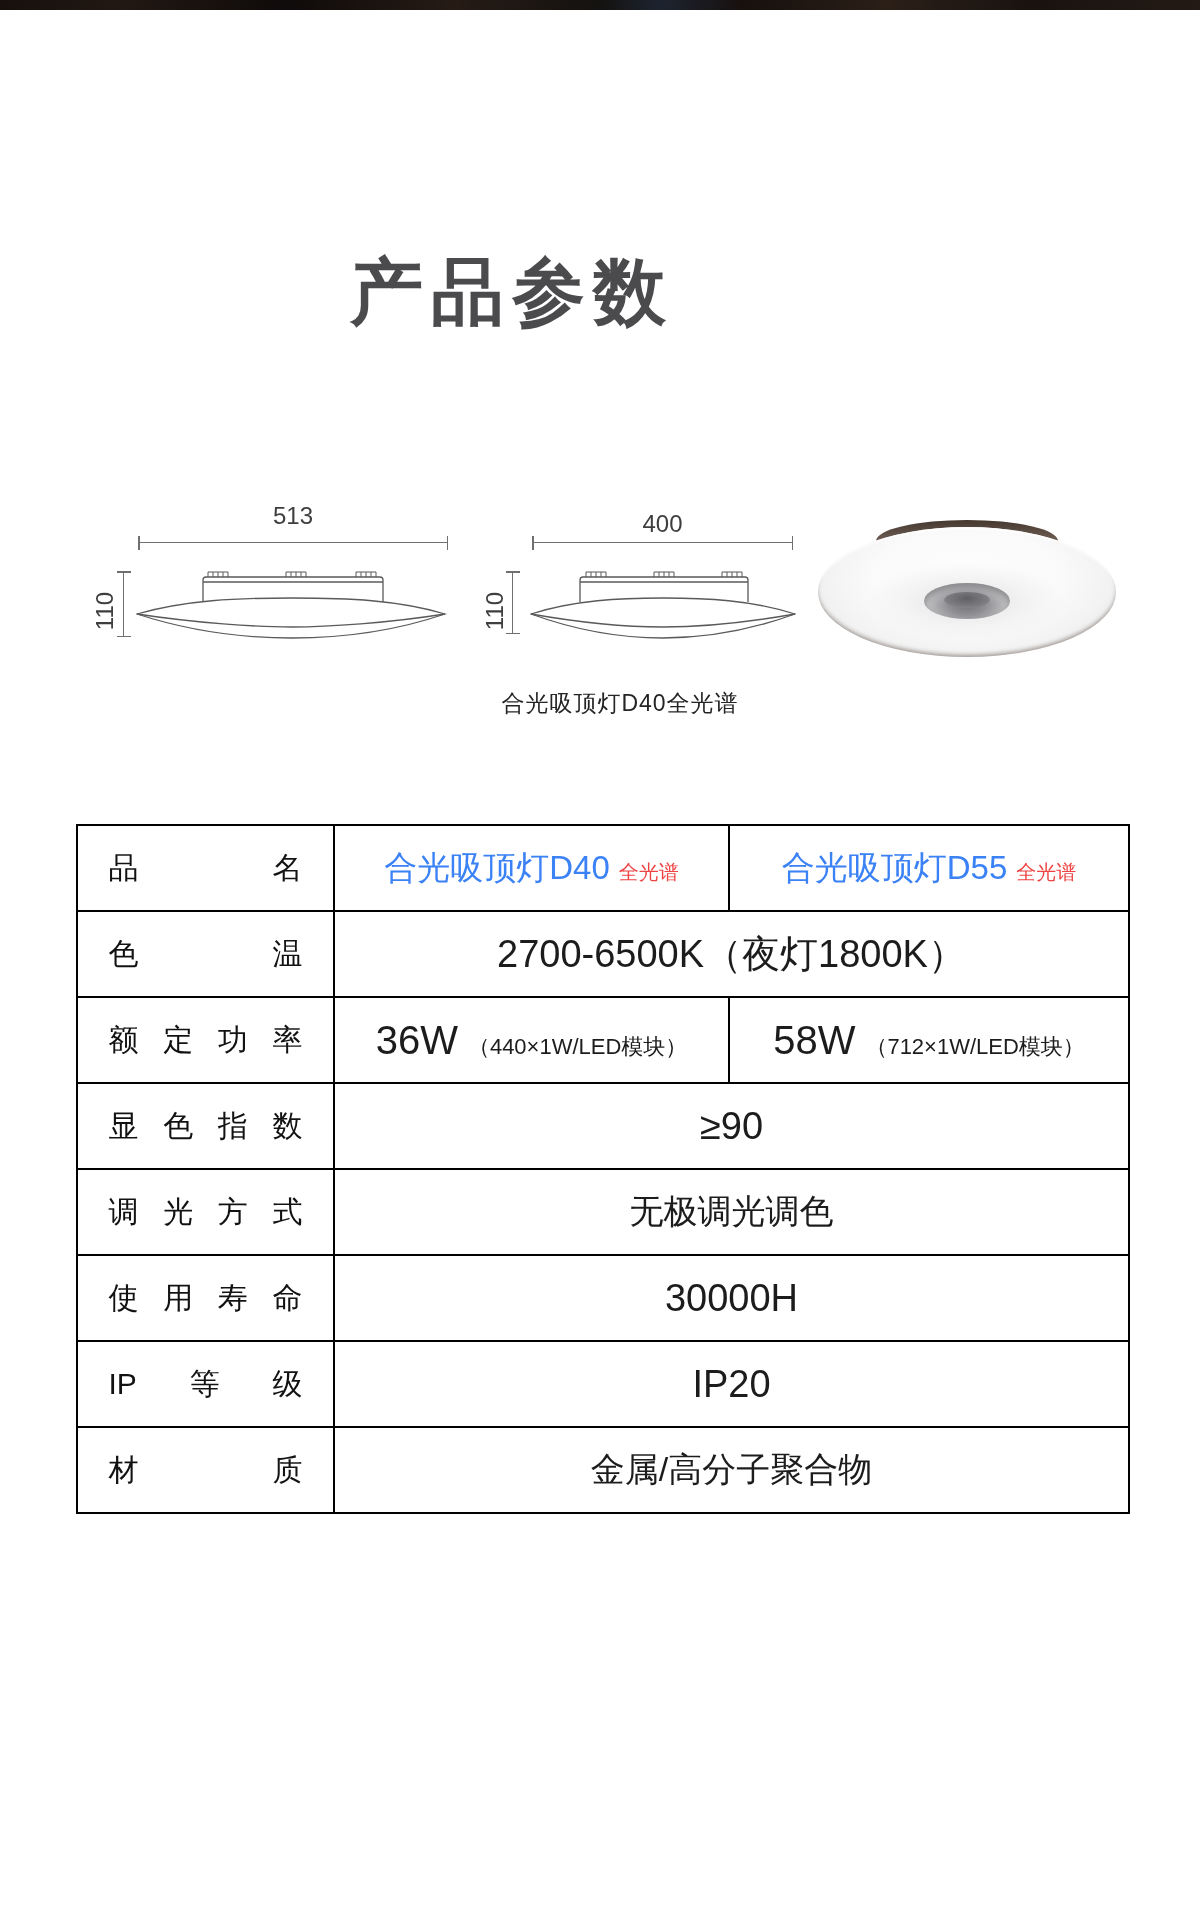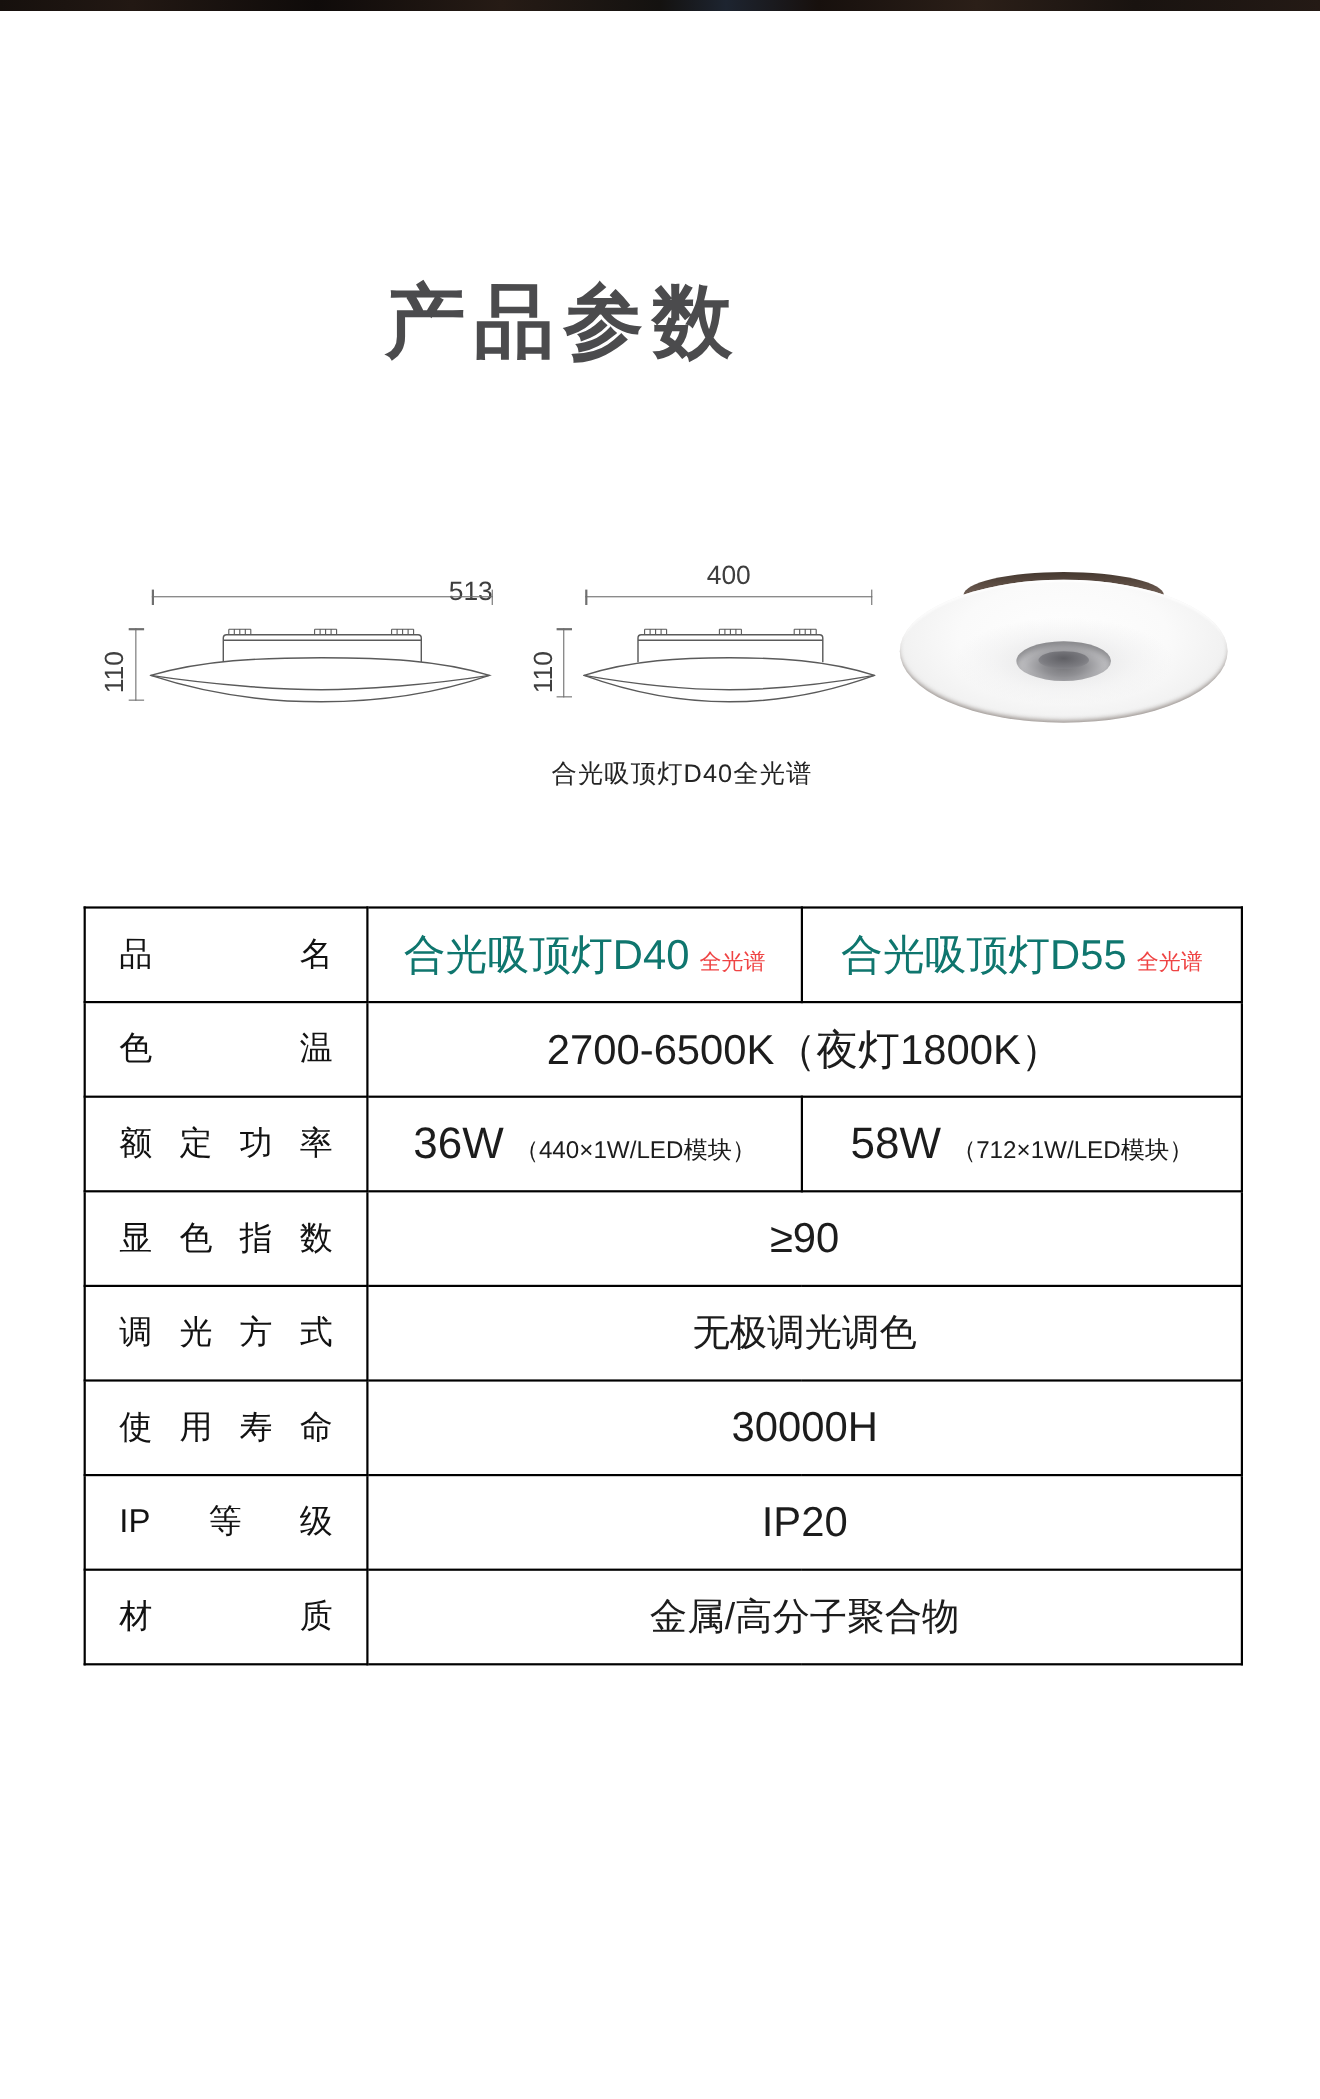--- a/index.html
+++ b/index.html
@@ -20,21 +20,21 @@
   .drawing.d55 { left:90px;  top:420px; }
   .drawing.d40 { left:450px; top:420px; width:360px; }
   .dim-num { position:absolute; font-size:24px; color:#3e3e3e; text-align:center; }
   .dim-h { position:absolute; height:0; border-top:1.5px solid #6f6f6f; }
   .dim-h::before,.dim-h::after { content:''; position:absolute; top:-7px; width:1.5px; height:14px; background:#6f6f6f; }
   .dim-h::before { left:0; } .dim-h::after { right:0; }
   .dim-v { position:absolute; width:0; border-left:1.5px solid #6f6f6f; }
   .dim-v::before,.dim-v::after { content:''; position:absolute; left:-7px; width:14px; height:1.5px; background:#6f6f6f; }
   .dim-v::before { top:0; } .dim-v::after { bottom:0; }
   .dim-num.vert { transform:rotate(-90deg); }
-  .d55 .num-w { left:48px; top:104px; width:310px;text-align:right; }
+  .d55 .num-w { left:48px; top:82px; width:310px; }
   .d55 .dim-h { left:48px; top:122px; width:310px; }
   .d55 .dim-v { left:33px; top:151px; height:66px; }
   .d55 .num-h { left:-17px; top:179px; width:60px; height:24px; }
   .d55 svg.lamp { position:absolute; left:46px; top:148px; }
   .d55 .caption { left:0; width:310px; }
   .d40 .num-w { left:82px; top:90px; width:261px; }
   .d40 .dim-h { left:82px; top:122px; width:261px; }
   .d40 .dim-v { left:62px; top:151px; height:63px; }
   .d40 .num-h { left:13px; top:179px; width:60px; height:24px; }
   .d40 svg.lamp { position:absolute; left:80px; top:148px; }
@@ -59,21 +59,21 @@
   .photo .hole::after { content:''; position:absolute; left:50%; top:48%; width:46px; height:16px; margin:-8px 0 0 -23px;
     border-radius:50%; background:radial-gradient(ellipse at 50% 40%, #5f5f64 0%, #7b7b80 60%, #9a9a9e 100%); }
 
   
   .spec-wrap { position:absolute; left:76px; top:824px; width:1052px; }
   table.spec { width:1052px; border-collapse:collapse; table-layout:fixed; }
   table.spec td { border:2px solid #000; height:86px; vertical-align:middle; text-align:center; background:#fff;margin-left:24px; }
   td.lab { }
   .jlabel { width:194px; margin:0 auto; font-size:30px; color:#121212;
     text-align:justify; text-align-last:justify; line-height:1; }
-  .v-name { font-size:38px; color:#0f766e;text-align:center; }
+  .v-name { font-size:33px; color:#3b82f6;text-align:center; }
   .v-sub  { font-size:20px; color:#ef4444; margin-left:9px; }
   .v-lumen{ font-size:34px; color:#1c1c1c; }
   .v-watt { font-size:40px; color:#1c1c1c; }
   .v-wsub { font-size:22px; color:#1c1c1c; margin-left:10px; }
   .v-num  { font-size:38px; color:#1c1c1c; }
   .v-cjk  { font-size:34px; color:#1c1c1c; }
 </style>
 </head>
 <body>
 

